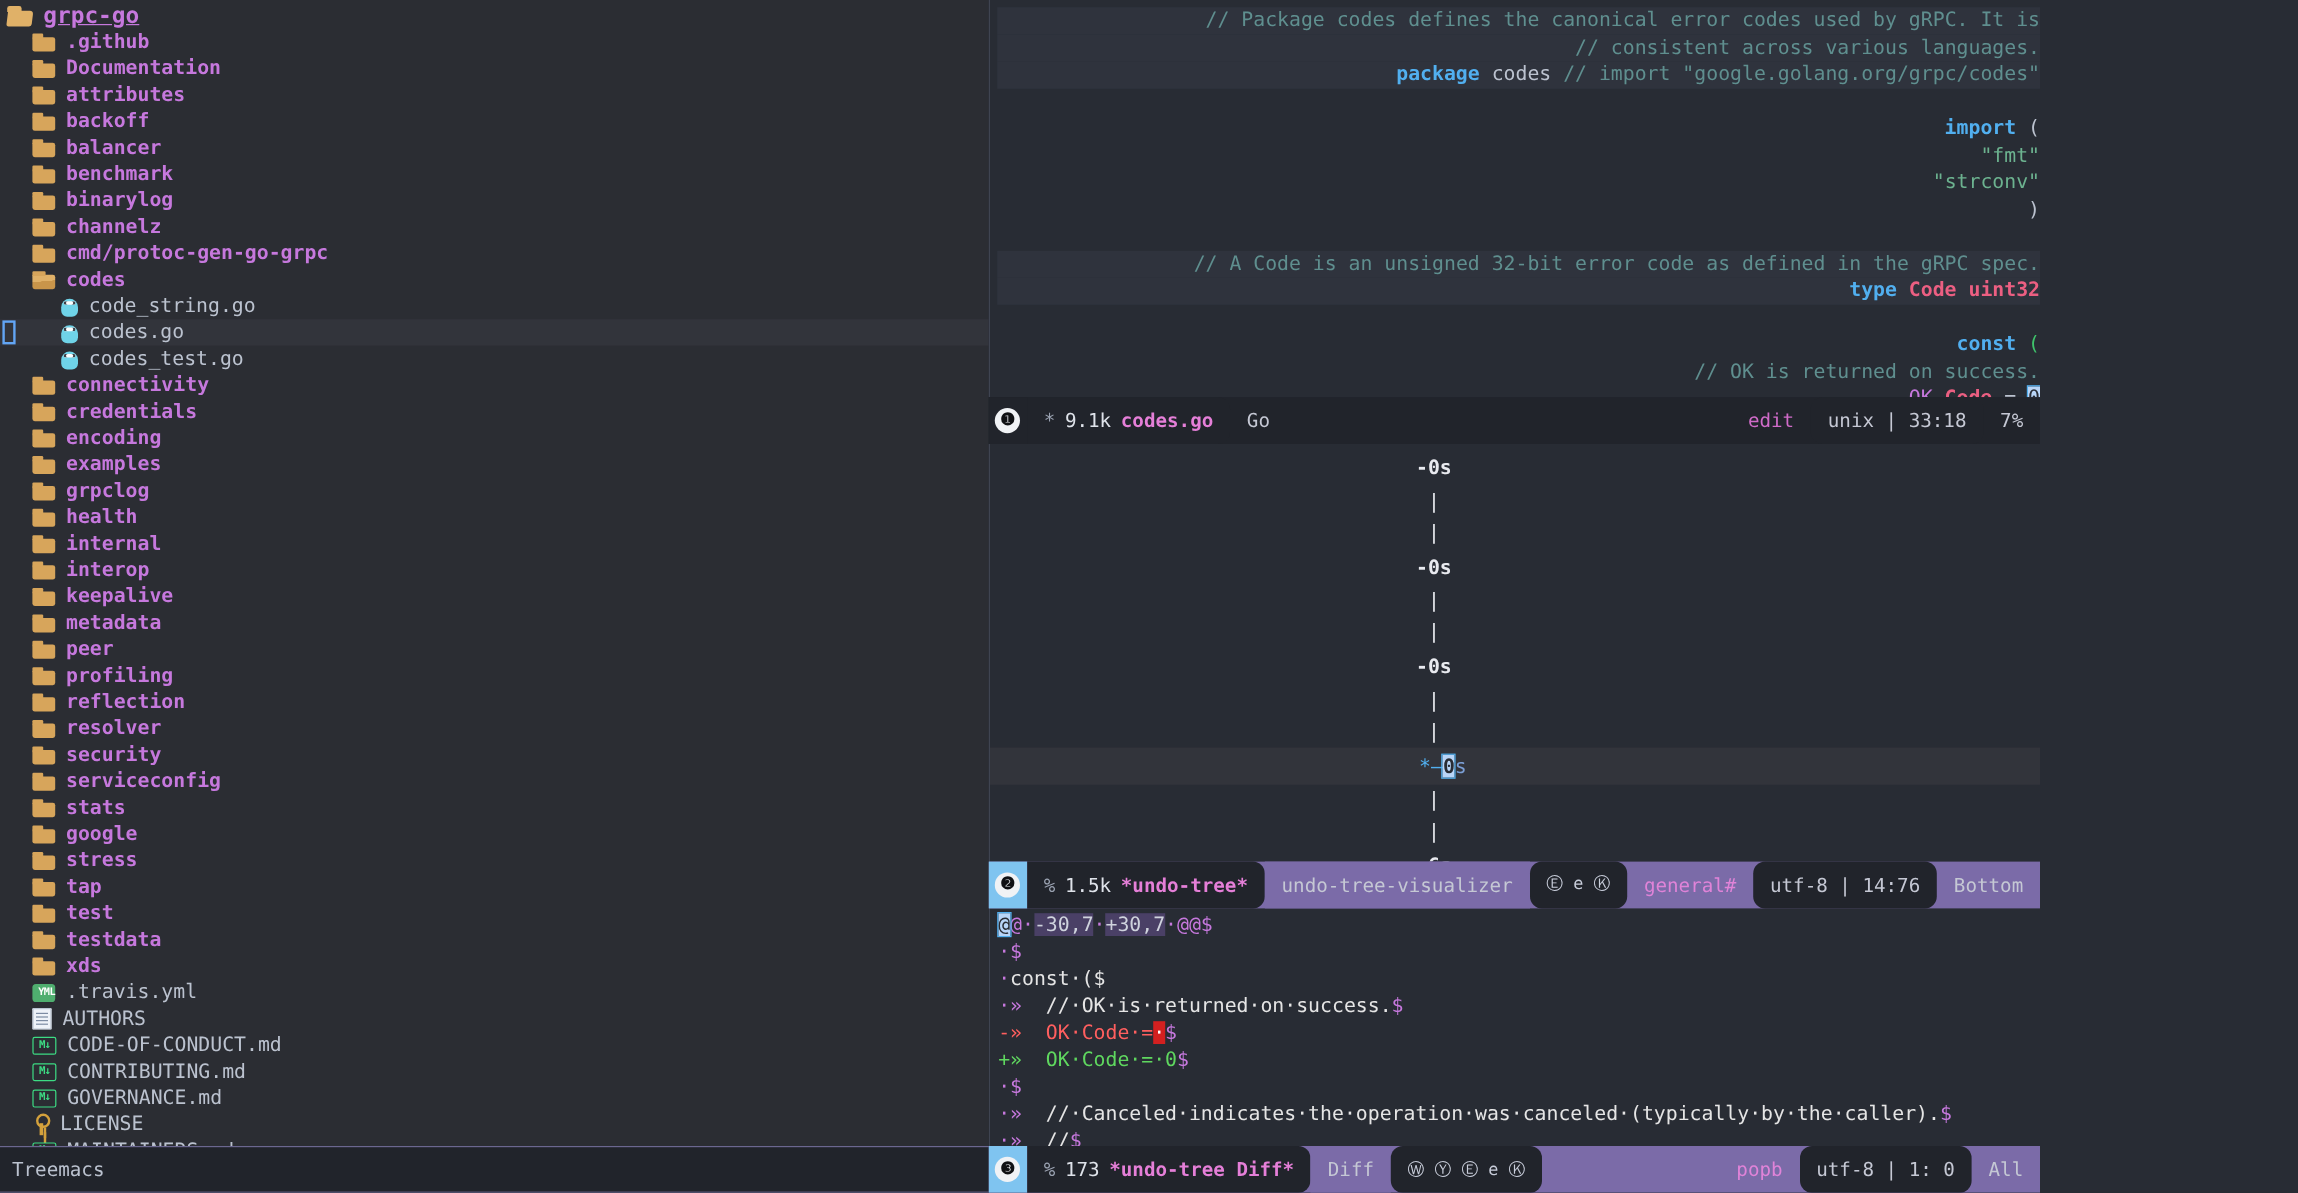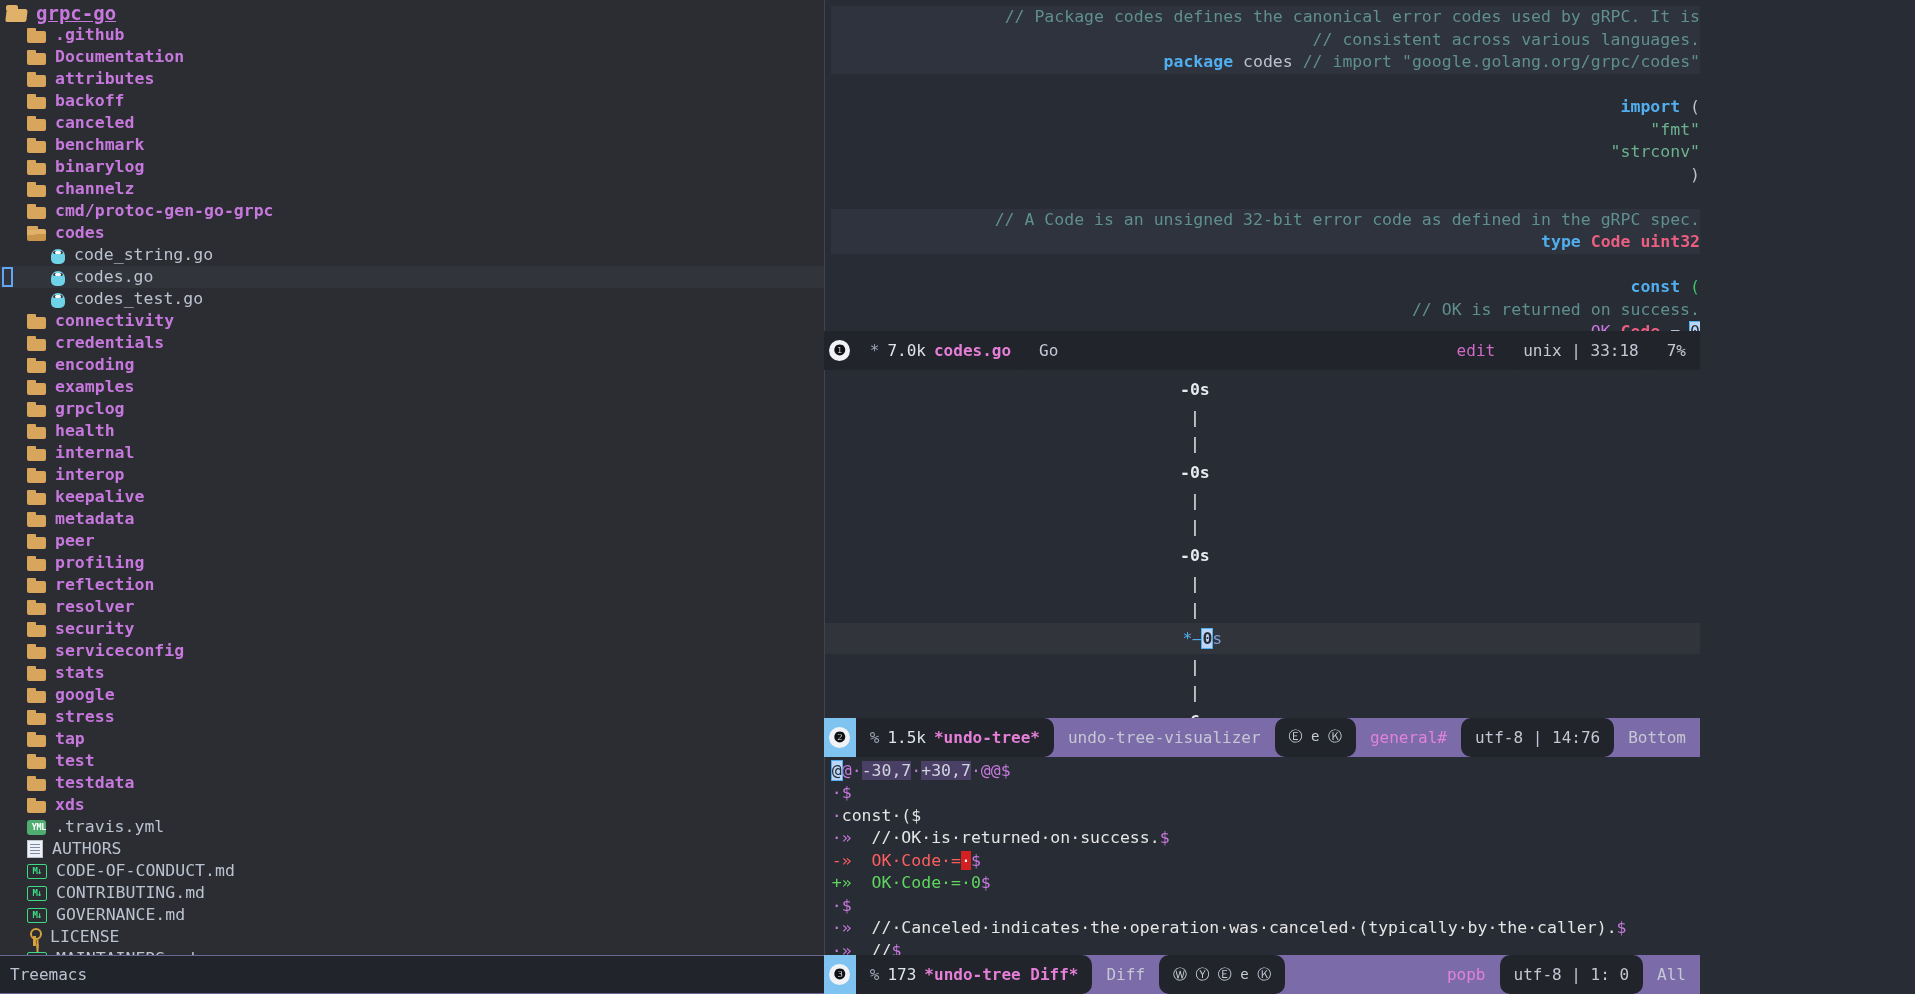--- a/index.html
+++ b/index.html
@@ -269,21 +269,21 @@
           <span class="t-dir">attributes</span>
         </div>
         <div class="tree-row">
           <span class="indent" style="width: 27px;"></span>
           <span class="ic ic-folder"></span>
           <span class="t-dir">backoff</span>
         </div>
         <div class="tree-row">
           <span class="indent" style="width: 27px;"></span>
           <span class="ic ic-folder"></span>
-          <span class="t-dir">canceled</span>
+          <span class="t-dir">balancer</span>
         </div>
         <div class="tree-row">
           <span class="indent" style="width: 27px;"></span>
           <span class="ic ic-folder"></span>
           <span class="t-dir">benchmark</span>
         </div>
         <div class="tree-row">
           <span class="indent" style="width: 27px;"></span>
           <span class="ic ic-folder"></span>
           <span class="t-dir">binarylog</span>
@@ -495,21 +495,21 @@
         <div class="cl"><span class="c-plain">        </span><span class="c-const">OK</span><span class="c-plain"> </span><span class="c-type">Code</span><span class="c-plain"> = </span><span class="c-num-cursor">0</span></div>
       </div>
 
     <div class="modeline ml1">
       <span class="ml-badge ml-badge-dark">
         <span class="circ">❶</span>
       </span>
       <span class="ml-seg seg-dark seg-round-r">
         <span class="tx-dim">*</span>
         <span style="width:8px"></span>
-        <span class="tx-white">7.0k</span>
+        <span class="tx-white">9.1k</span>
         <span style="width:8px"></span>
         <span class="tx-pink">codes.go</span>
       </span>
       <span class="ml-seg">
         <span class="tx-lav">Go</span>
       </span>
       <span class="ml-spacer"></span>
       <span class="ml-seg">
         <span class="tx-mag">edit</span>
       </span>

